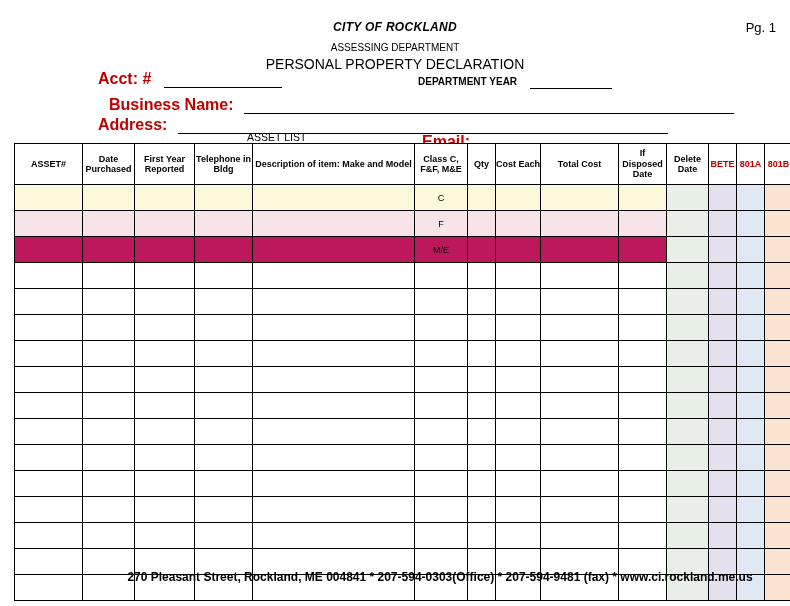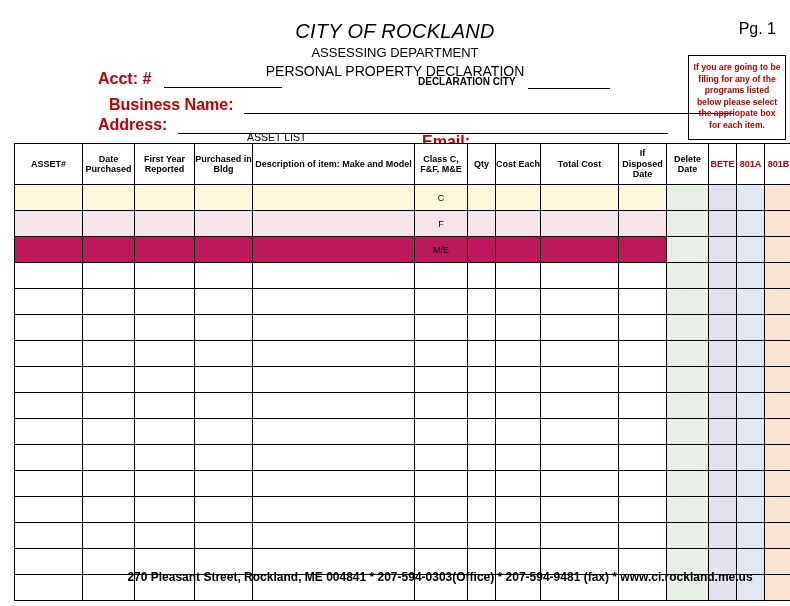--- a/index.html
+++ b/index.html
@@ -19,39 +19,39 @@
     position: relative;
     width: 790px;
     height: 606px;
   }
 
   
   .pg-num {
     position: absolute;
     top: 20px;
     right: 14px;
-    font-size: 16px;
+    font-size: 13px;
     color: #000;
   }
   .title-block {
     position: absolute;
     top: 20px;
     left: 0;
     width: 790px;
     text-align: center;
   }
   .title-main {
-    font-size: 20px;
-    font-weight: normal;
+    font-size: 12px;
+    font-weight: bold;
     font-style: italic;
     letter-spacing: 0.3px;
   }
   .title-sub {
-    font-size: 13px;
-    margin-top: 2px;
+    font-size: 10px;
+    margin-top: 8px;
   }
   .title-sub2 {
     font-size: 14px;
     margin-top: 3px;
   }
 
   
   .lbl-red {
     color: #c00000;
     font-size: 16px;
@@ -170,21 +170,21 @@
     <div class="title-sub">ASSESSING DEPARTMENT</div>
     <div class="title-sub2">PERSONAL PROPERTY DECLARATION</div>
   </div>
 
   <div class="fieldrow" id="acct-row">
     <span class="lbl-red">Acct: #</span>
     <span class="ul" style="width:118px; margin-left:8px;"></span>
   </div>
 
   <div class="fieldrow" id="decl-row">
-    <span class="lbl-blk">DECLARATION CITY</span>
+    <span class="lbl-blk">DEPARTMENT YEAR</span>
     <span class="ul" style="width:82px; margin-left:8px;"></span>
   </div>
 
   <div class="fieldrow" id="bizname-row">
     <span class="lbl-red">Business Name:</span>
     <span class="ul" style="width:490px; margin-left:6px;"></span>
   </div>
 
   <div class="fieldrow" id="address-row">
     <span class="lbl-red">Address:</span>
@@ -192,21 +192,20 @@
   </div>
 
 
   <div class="fieldrow" id="email-row">
     <span class="lbl-red">Email:</span>
     <span class="ul" style="width:148px; margin-left:8px;"></span>
   </div>
 
   <div id="assetlist-lbl">ASSET LIST</div>
 
-  <div class="notice">If you are going to be filing for any of the programs listed below please select the appriopate box for each item.</div>
 
   <div class="tbl-wrap">
     <table class="grid">
       <colgroup>
         <col style="width:68px">
         <col style="width:52px">
         <col style="width:60px">
         <col style="width:58px">
         <col style="width:162px">
         <col style="width:53px">
@@ -217,21 +216,21 @@
         <col style="width:42px">
         <col style="width:28px">
         <col style="width:28px">
         <col style="width:28px">
       </colgroup>
       <thead>
         <tr>
           <th>ASSET#</th>
           <th>Date Purchased</th>
           <th>First Year Reported</th>
-          <th>Purchased in Bldg</th>
+          <th>Telephone in Bldg</th>
           <th>Description of item: Make and Model</th>
           <th>Class C, F&amp;F, M&amp;E</th>
           <th>Qty</th>
           <th>Cost Each</th>
           <th>Total Cost</th>
           <th>If Disposed Date</th>
           <th>Delete Date</th>
           <th class="redhdr">BETE</th>
           <th class="redhdr">801A</th>
           <th class="redhdr">801B</th>

